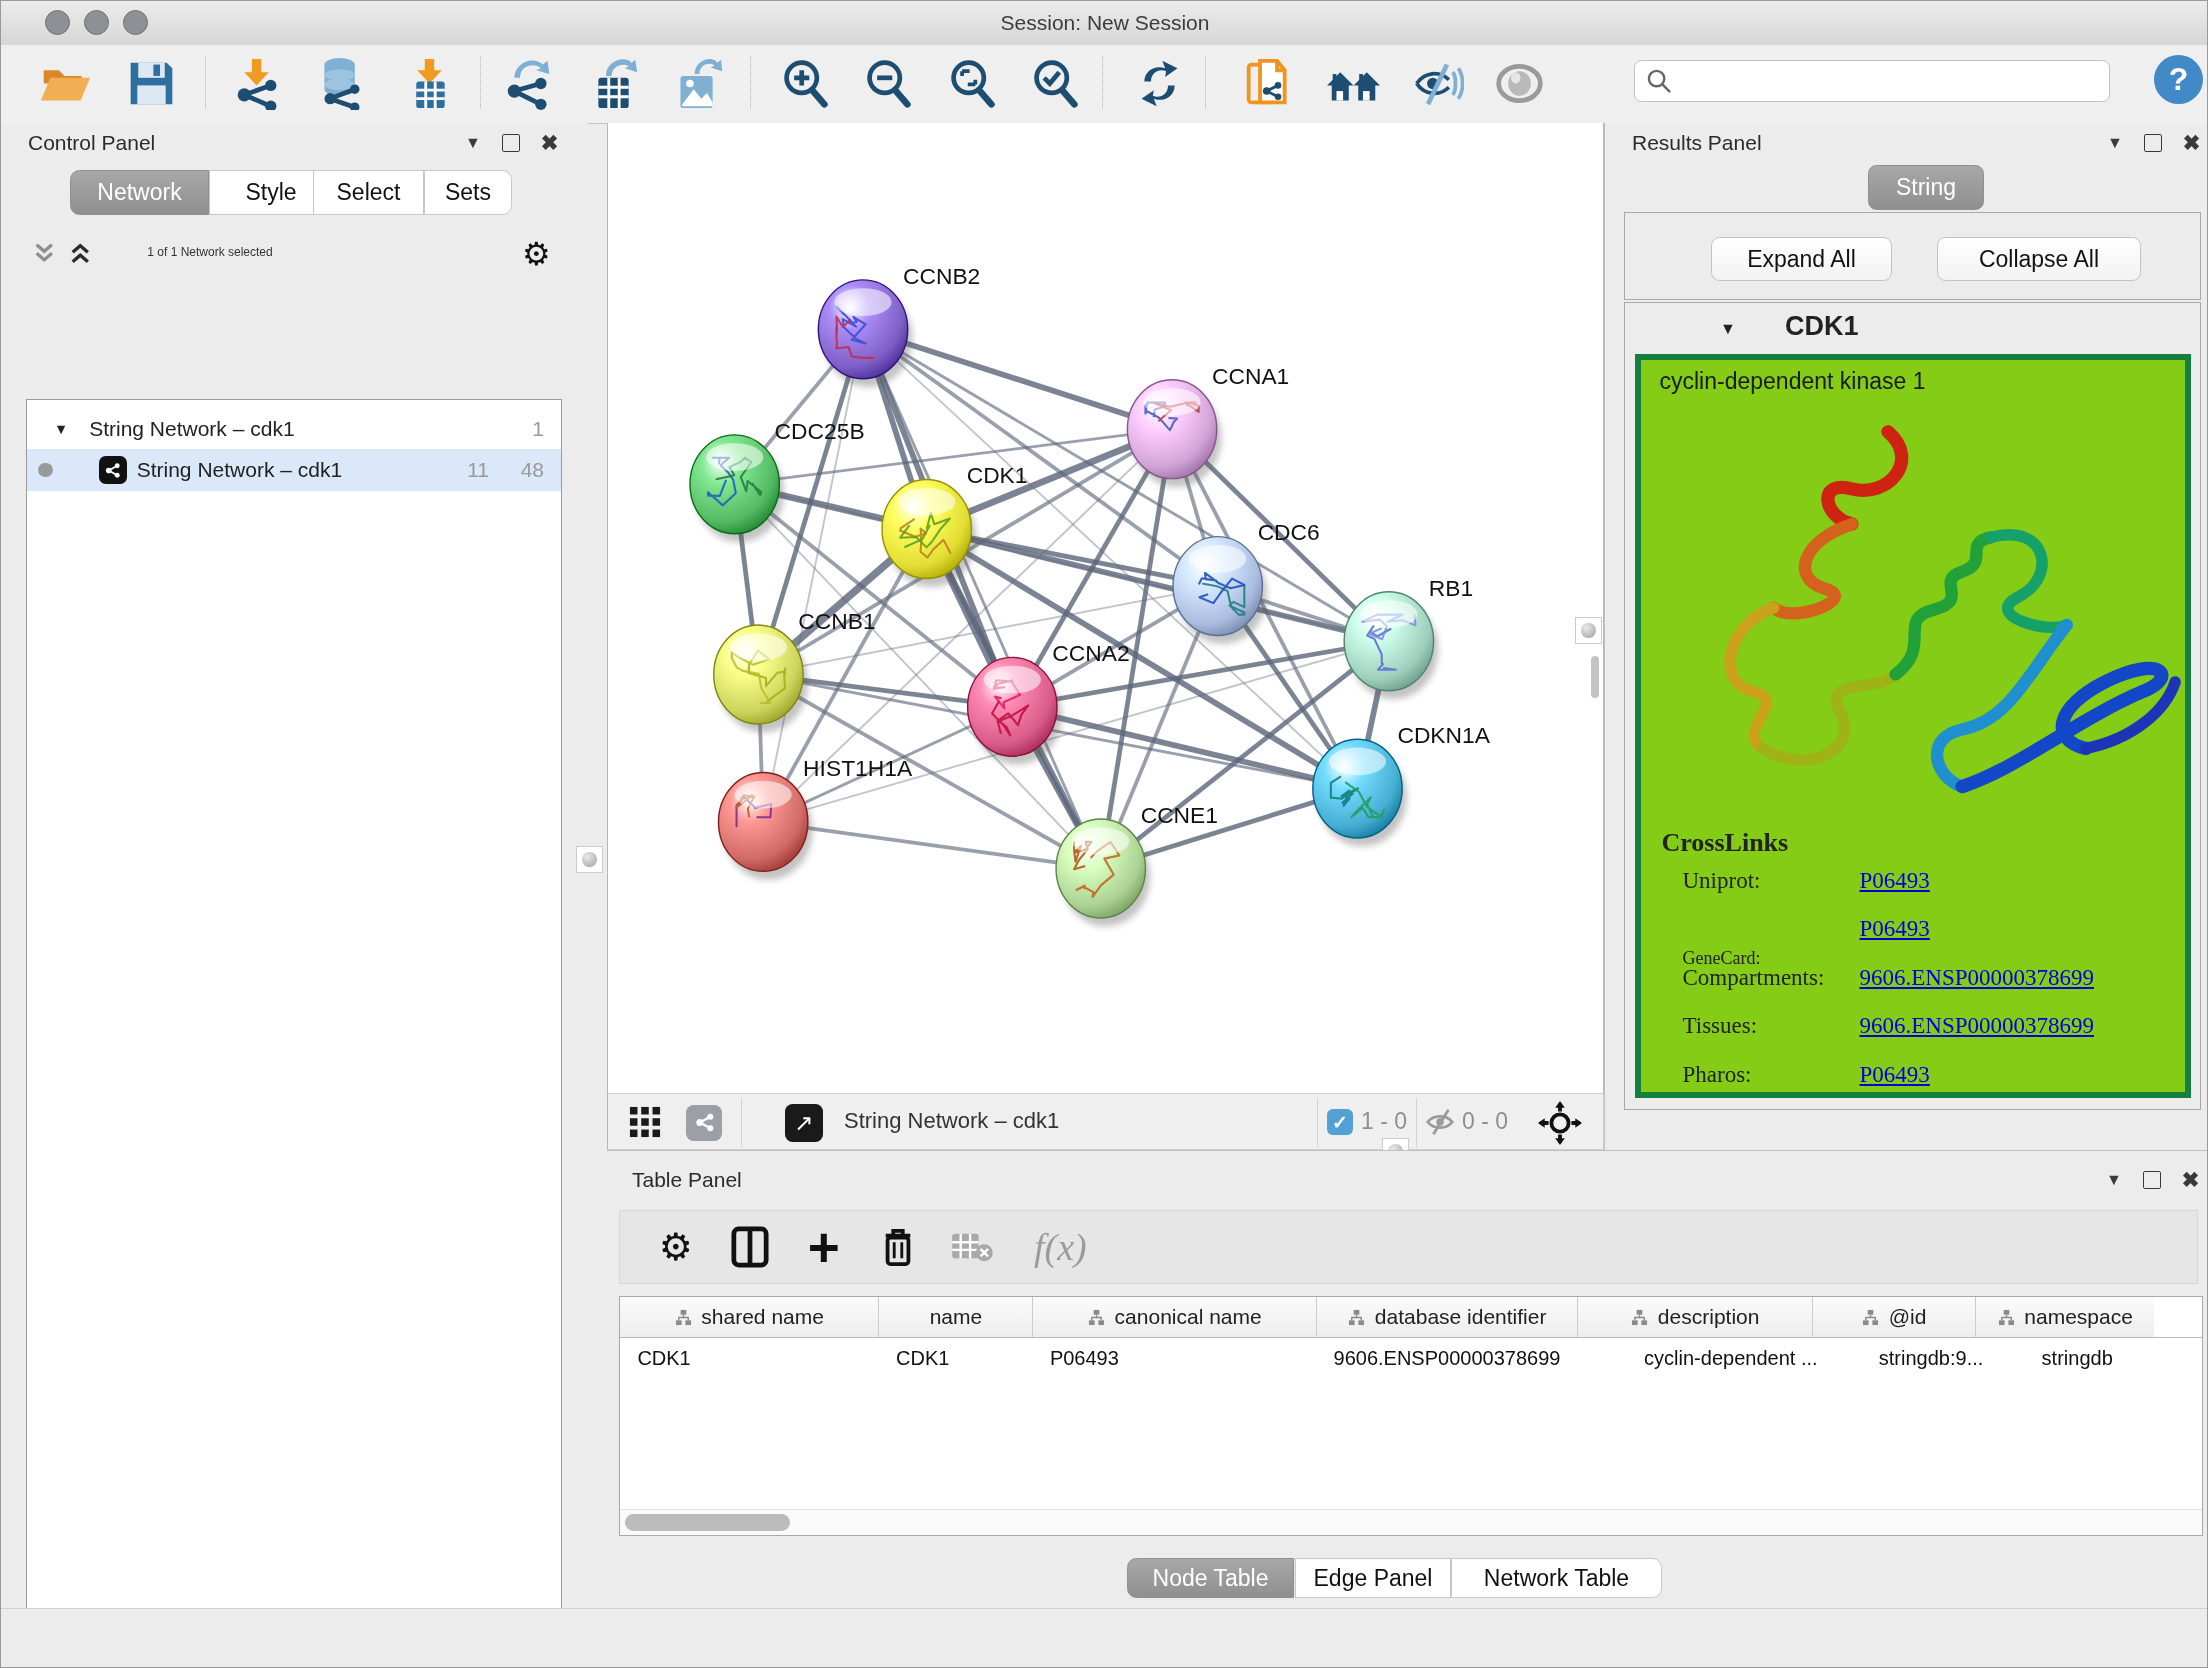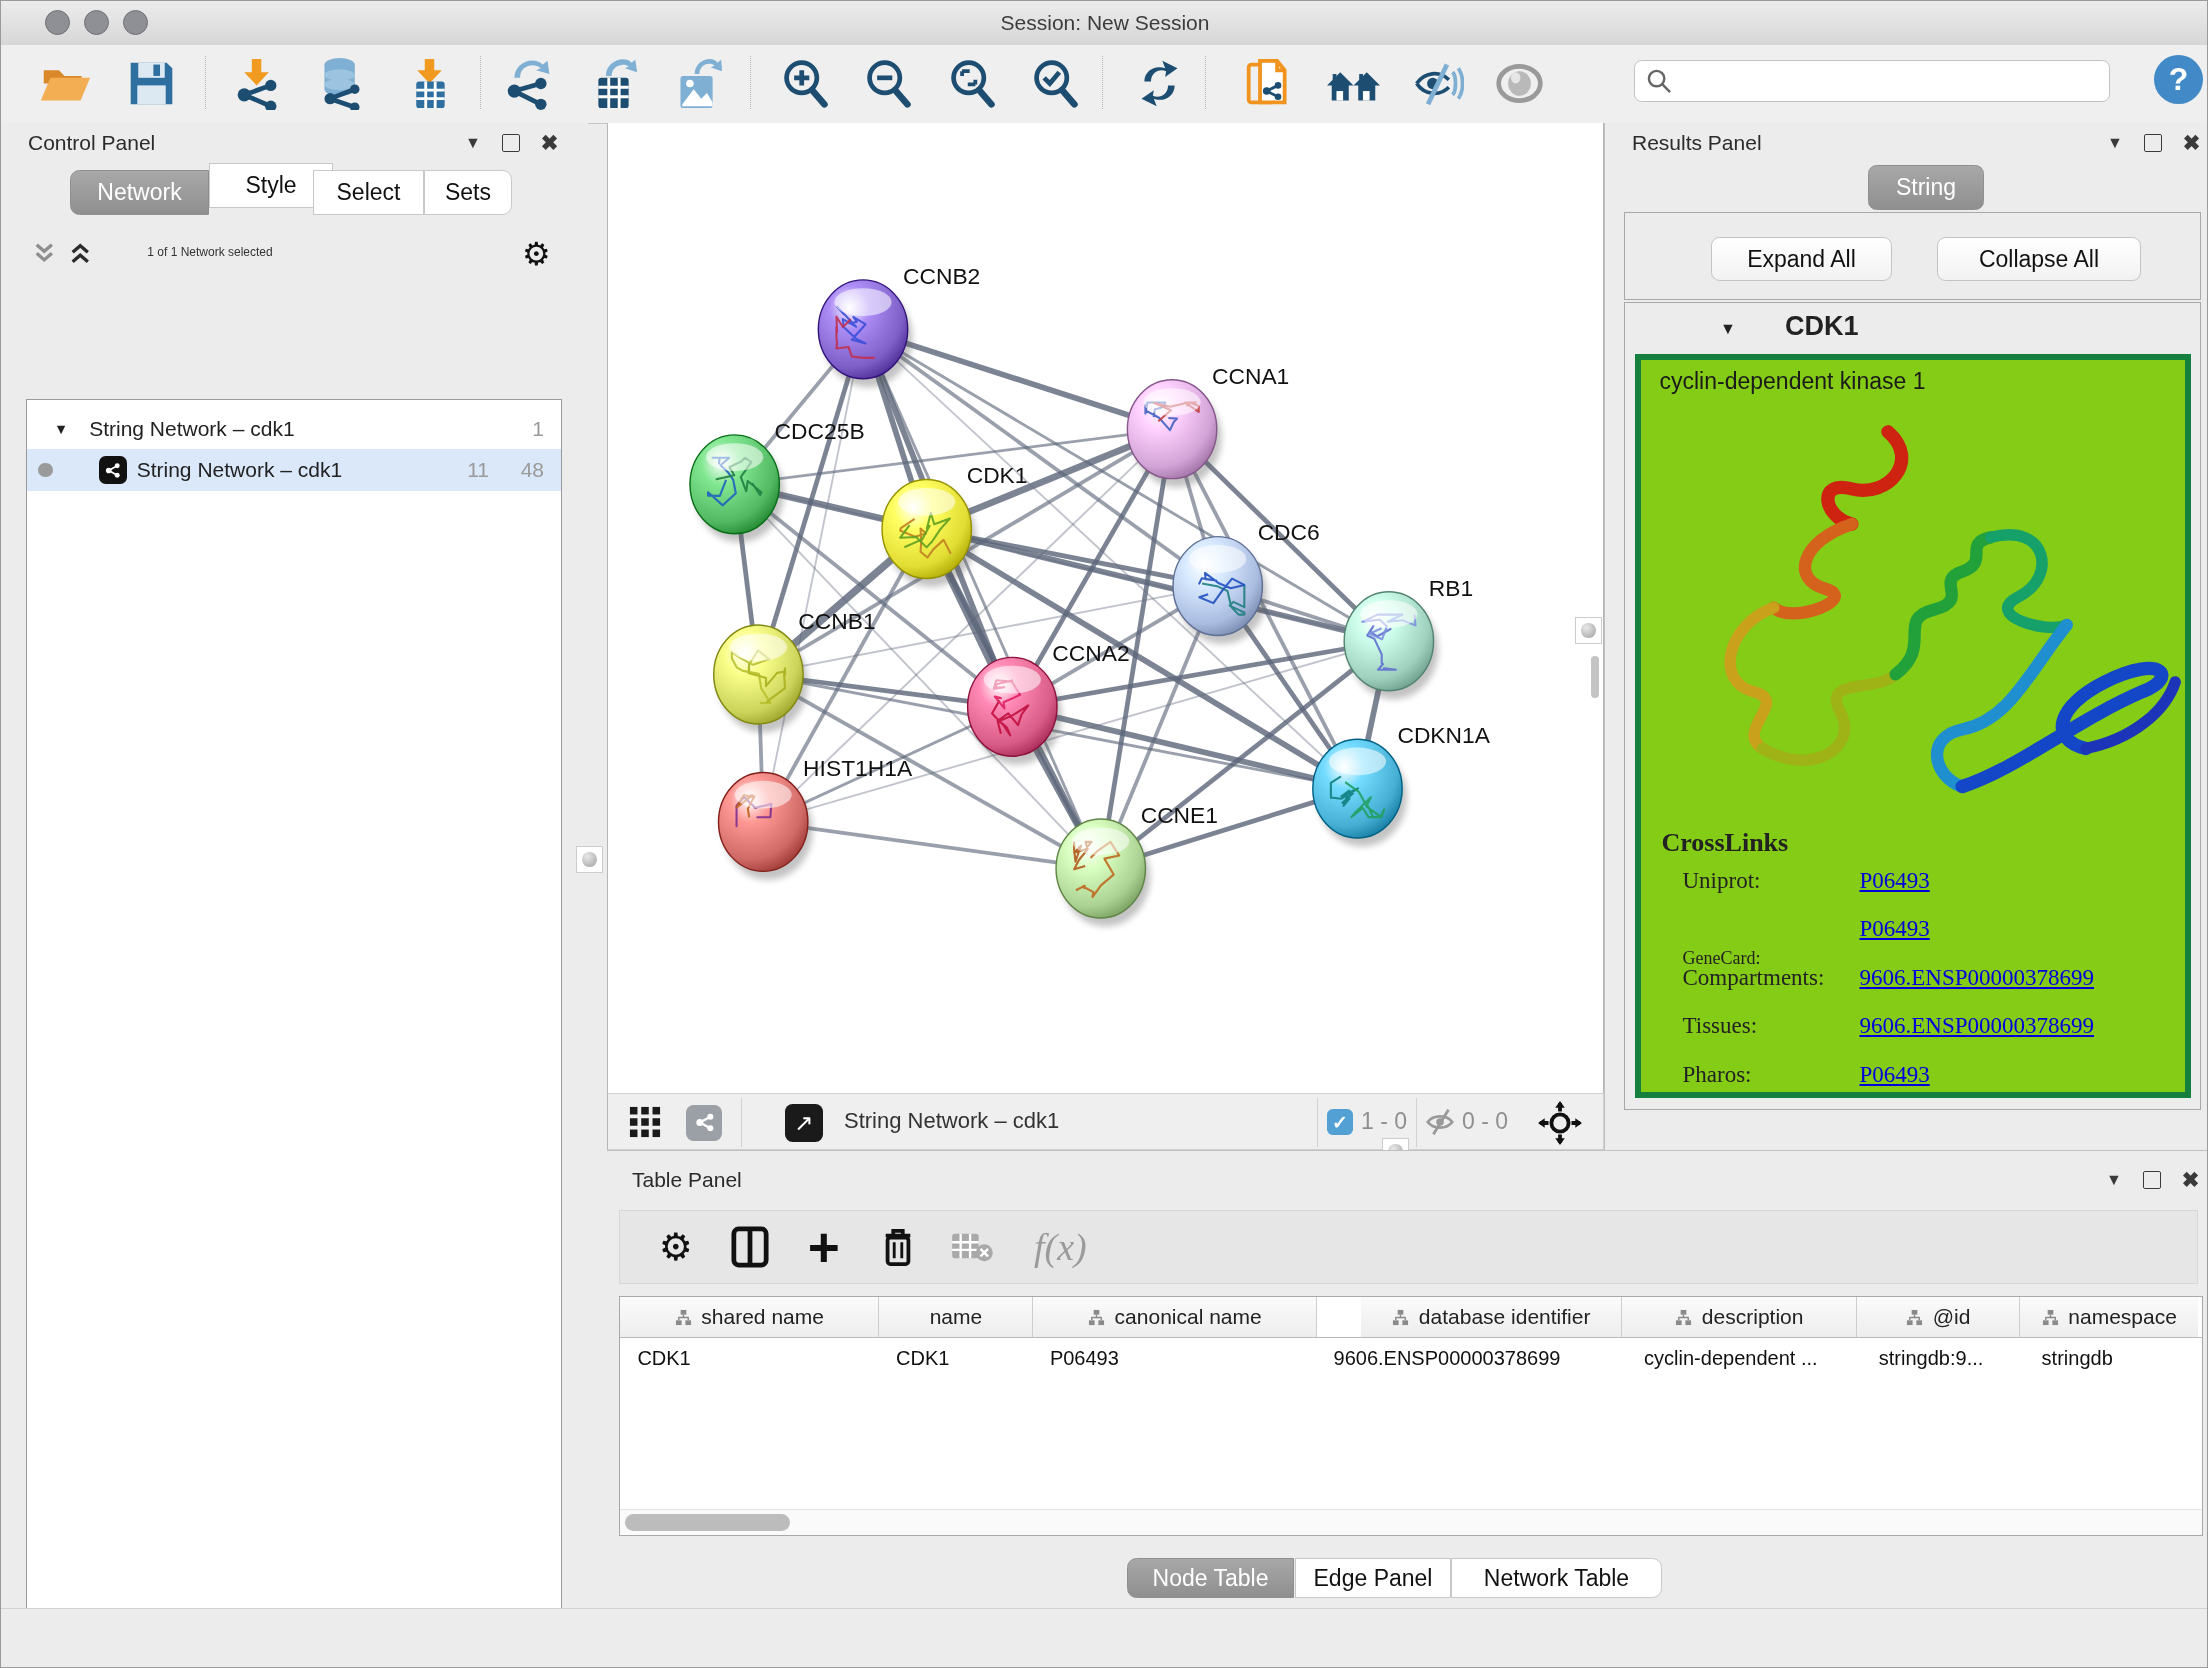--- a/index.html
+++ b/index.html
@@ -234,21 +234,21 @@
 
   <div class="abs" style="left:0;top:122px;width:587px;height:1486px;background:#ececec;">
     <div class="abs panel-title" style="left:27px;top:7.6px;">Control Panel</div>
     <div class="abs chrome" style="left:464px;top:7.6px;">
       <span>▼</span>
       <span class="sq"></span>
       <span class="x">✖</span>
     </div>
 
     <div class="abs tab active first" style="left:69px;top:47px;width:139px;">Network</div>
-    <div class="abs tab" style="left:208px;top:40px;width:124px;">Style</div>
+    <div class="abs tab" style="left:208px;top:47px;width:124px;">Style</div>
     <div class="abs tab" style="left:312px;top:47px;width:111px;">Select</div>
     <div class="abs tab last" style="left:423px;top:47px;width:88px;">Sets</div>
 
     <div class="abs" style="left:28.5px;top:116px;width:32px;height:28.5px;">
       <svg width="28.5" height="28.5" viewBox="0 0 30 30">
           <path d="M7 6 L15 13 23 6 M7 15 L15 22 23 15" fill="none" stroke="#8e8e8e" stroke-width="3.5"></path>
         </svg>
     </div>
     <div class="abs" style="left:65px;top:116px;width:32px;height:28.5px;">
       <svg width="28.5" height="28.5" viewBox="0 0 30 30">
@@ -650,21 +650,21 @@
           <svg width="17" height="17" viewBox="0 0 18 18">
               <g fill="#8a8a8a">
                 <rect x="6" y="1" width="6" height="5"></rect>
                 <rect x="1" y="12" width="6" height="5"></rect>
                 <rect x="11" y="12" width="6" height="5"></rect>
                 <path d="M9 6 v3 M4 12 v-3 h10 v3" stroke="#8a8a8a" fill="none" stroke-width="1.5"></path>
               </g>
             </svg>
           <span>canonical name</span>
         </div>
-        <div class="th" style="width:261px;margin-left:44px;">
+        <div class="th" style="width:261px;">
           <svg width="17" height="17" viewBox="0 0 18 18">
               <g fill="#8a8a8a">
                 <rect x="6" y="1" width="6" height="5"></rect>
                 <rect x="1" y="12" width="6" height="5"></rect>
                 <rect x="11" y="12" width="6" height="5"></rect>
                 <path d="M9 6 v3 M4 12 v-3 h10 v3" stroke="#8a8a8a" fill="none" stroke-width="1.5"></path>
               </g>
             </svg>
           <span>database identifier</span>
         </div>

